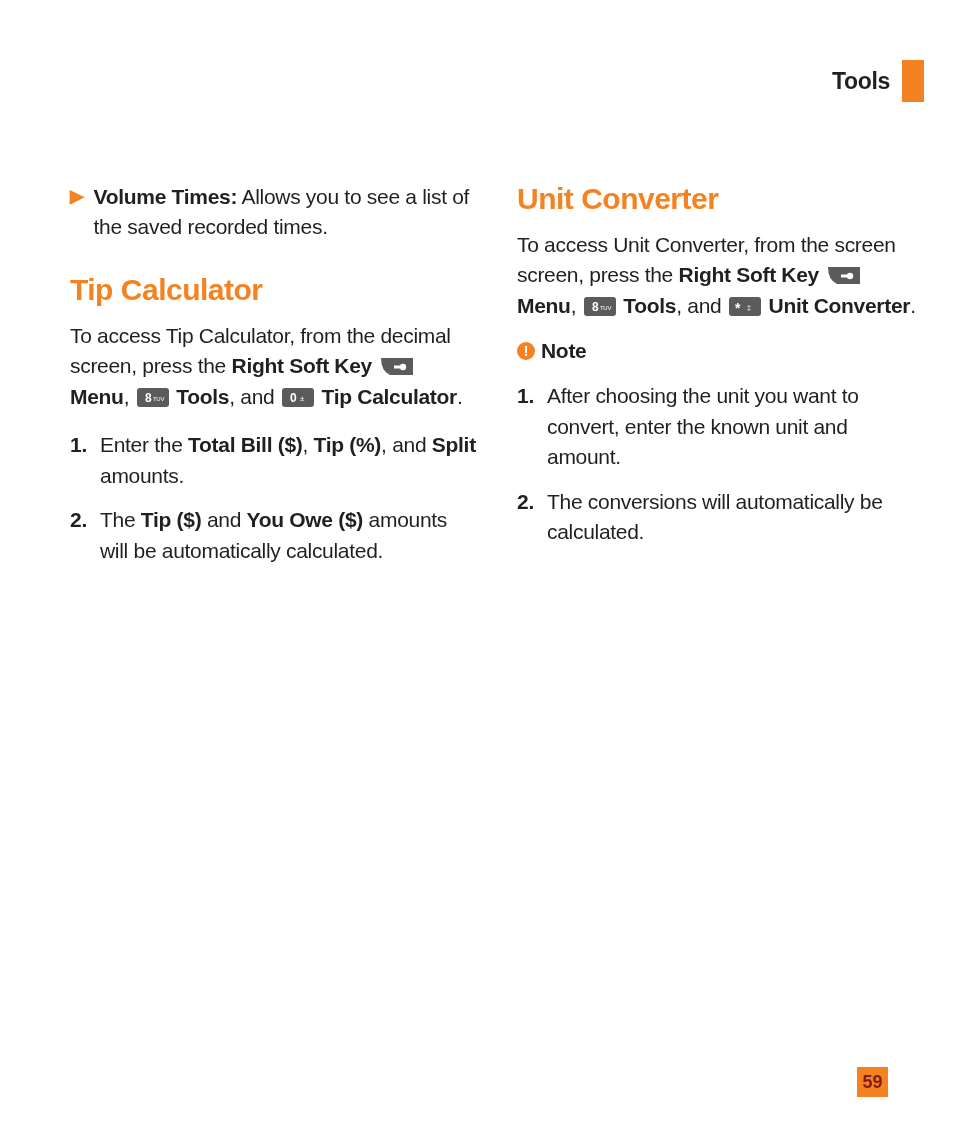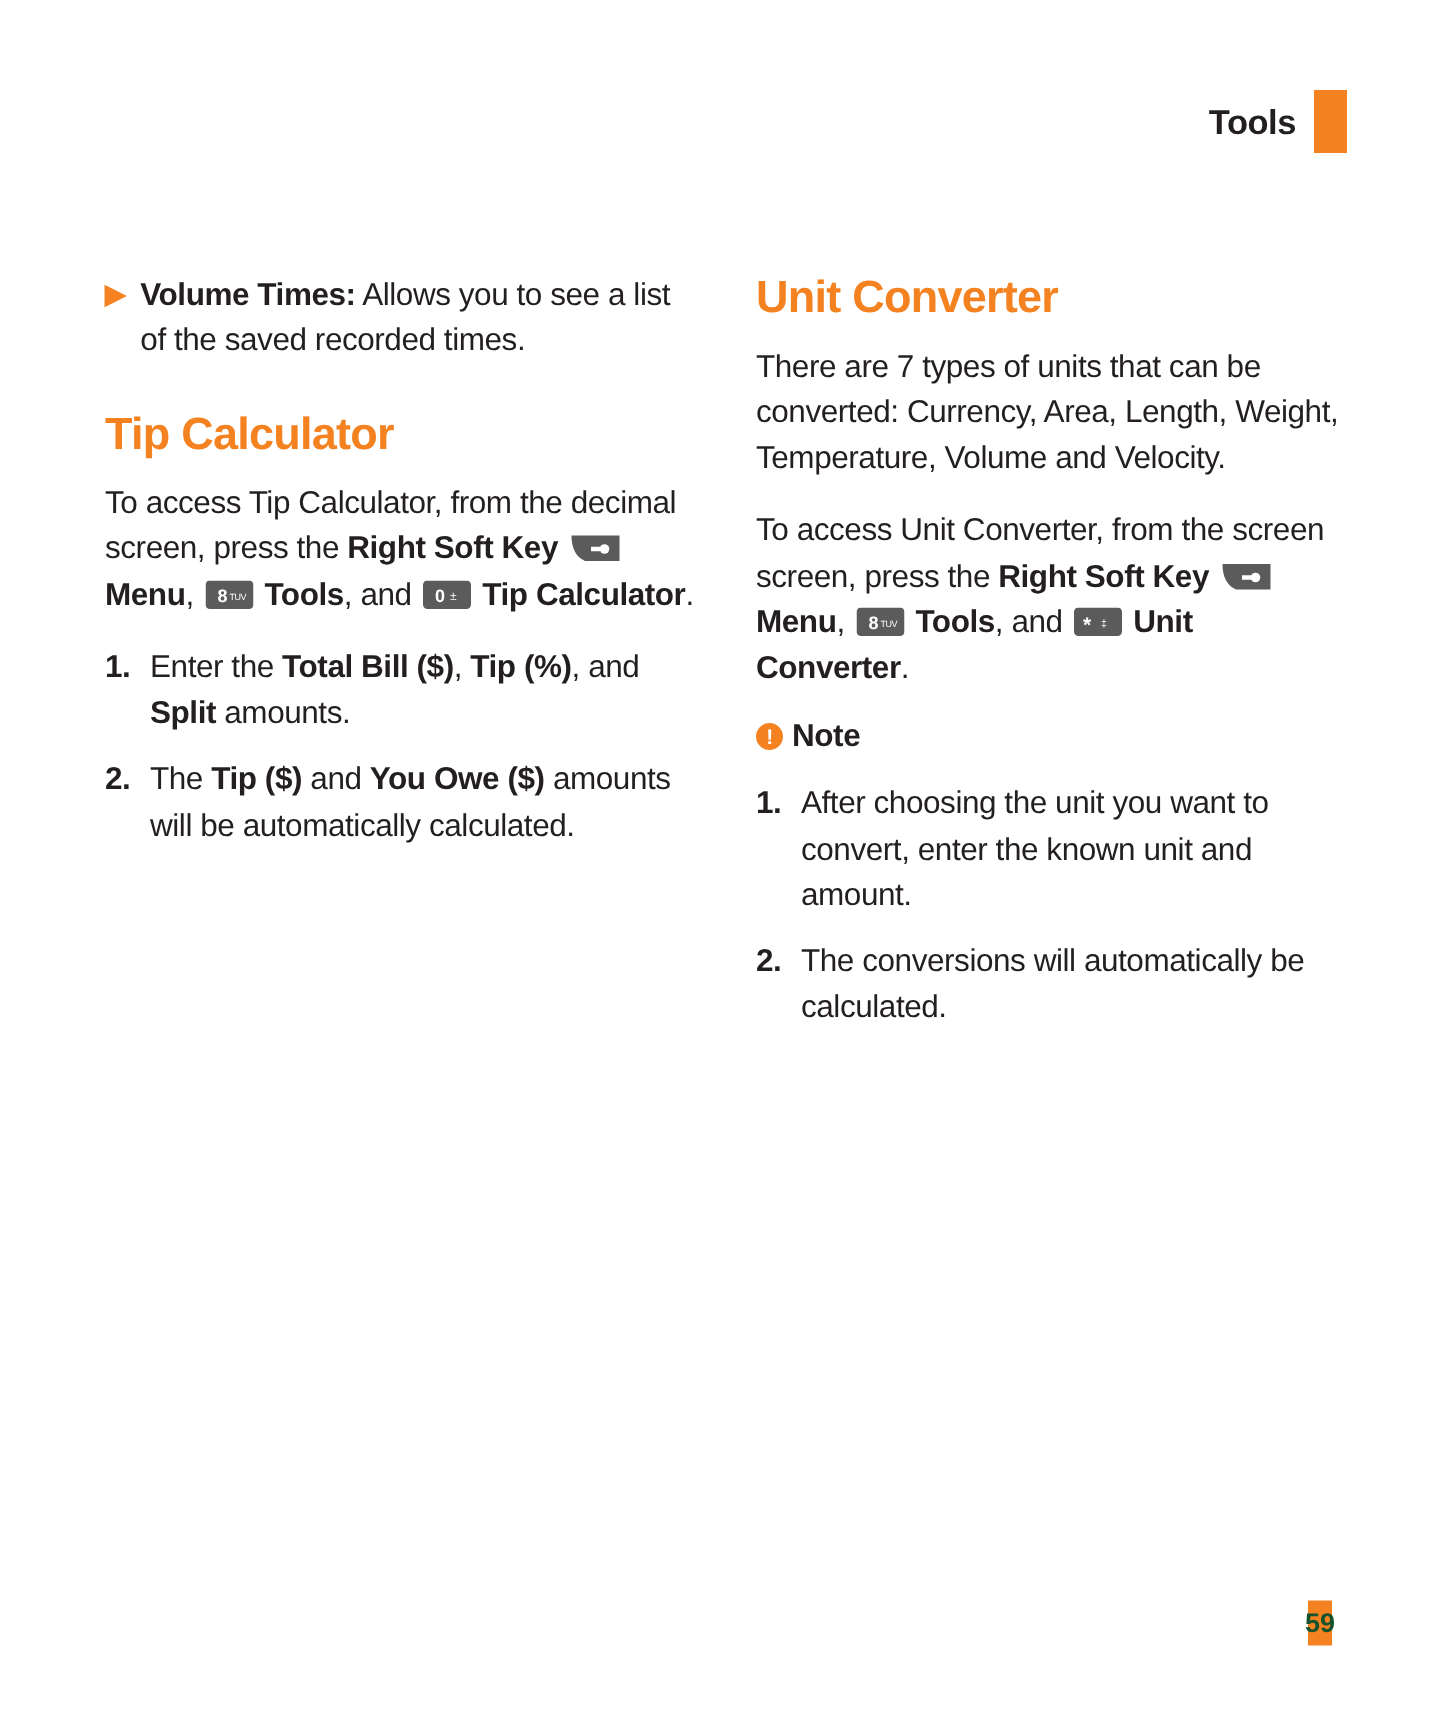--- a/index.html
+++ b/index.html
@@ -7,21 +7,21 @@
   body {
     font-family: "Helvetica Neue", Helvetica, Arial, sans-serif;
     background: #fff;
     color: #231f20;
     position: relative;
     font-stretch: condensed;
   }
   .page {
     width: 954px;
     height: 1145px;
-    padding: 60px 56px 60px 70px;
+    padding: 60px 30px 60px 70px;
     position: relative;
     border-radius: 27px;
   }
   .header {
     display: flex;
     justify-content: flex-end;
     align-items: center;
     gap: 12px;
     margin-bottom: 80px;
   }
@@ -127,24 +127,24 @@
     font-size: 20px;
     line-height: 1.45;
     font-weight: 300;
     padding-left: 6px;
     letter-spacing: -0.3px;
   }
   .page-num {
     position: absolute;
     right: 66px;
     bottom: 48px;
-    width: 16px;
+    width: 31px;
     height: 30px;
     background: #f58220;
-    color: #14532d;
+    color: #7f1d1d;
     font-weight: 700;
     font-size: 18px;
     display: flex;
     align-items: center;
     justify-content: center;
   }
 </style>
 </head>
 <body>
 
@@ -211,21 +211,20 @@
         </span>
       </div>
 
     </div>
 
     <div class="col">
 
       <h2 class="section-heading first-right">Unit Converter</h2>
 
 
-      <p class="para">There are 7 types of units that can be converted: Currency, Area, Length, Weight, Temperature, Volume and Velocity.</p>
 
       <p class="para">
         <span>To access Unit Converter, from the screen screen, press the </span><b>Right Soft Key</b>
         <span class="key-icon softkey">
           <svg viewBox="0 0 34 19" width="34" height="19">
               <path d="M1 1 Q1 14 10 18 L33 18 L33 1 Z" fill="#5b5b5b"></path>
               <circle cx="23" cy="10" r="3.2" fill="#fff"></circle>
               <rect x="14" y="8.5" width="6" height="3" fill="#fff"></rect>
             </svg>
         </span>

